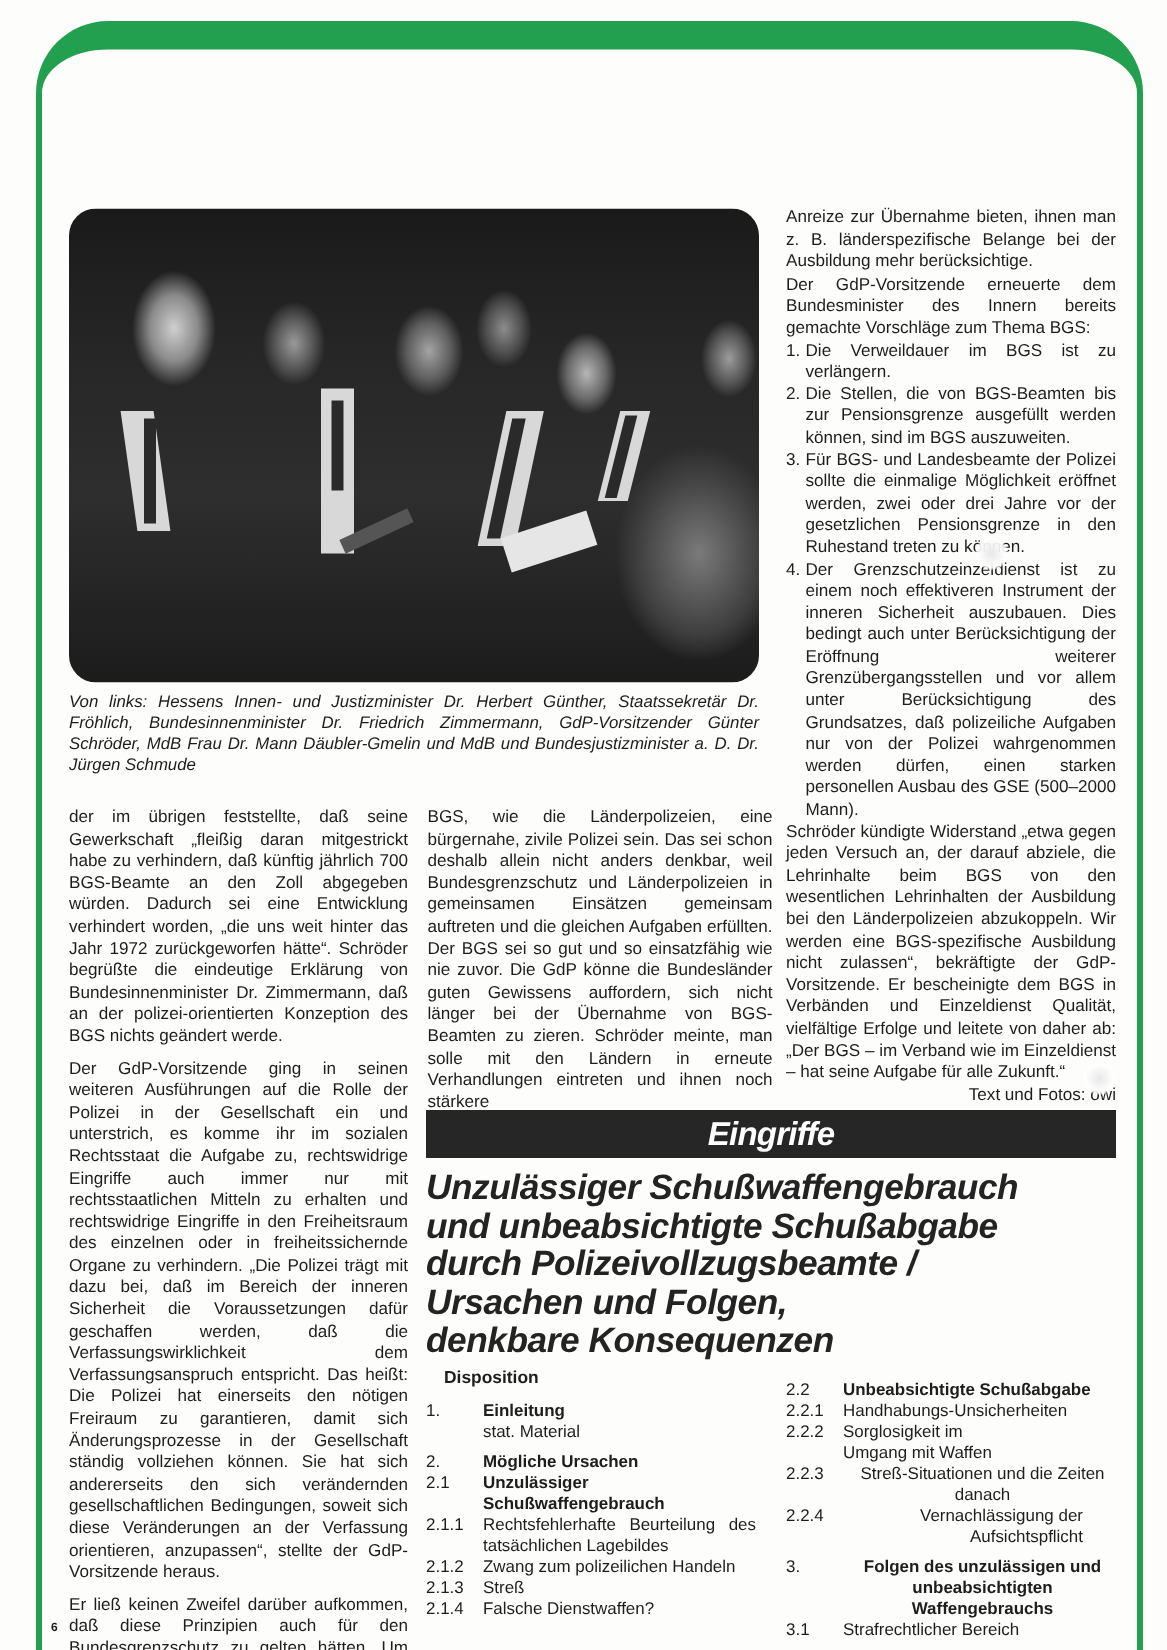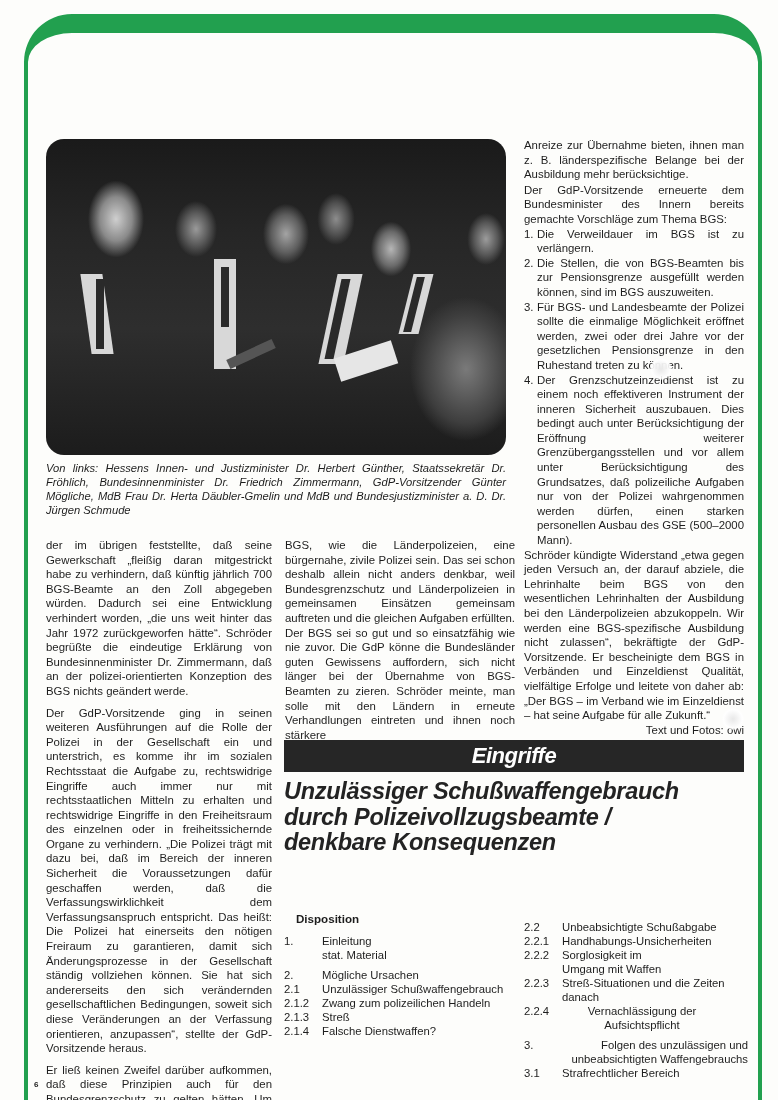--- a/index.html
+++ b/index.html
@@ -56,21 +56,21 @@
   .headline {
     position:absolute; left:284px; top:779px; width:470px;
     font-weight:bold; font-style:italic; font-size:23.5px; line-height:25.5px;
     color:#232323; letter-spacing:-0.3px;
   }
   .disp-title { position:absolute; left:284px; top:912px; font-size:11.6px; font-weight:bold;padding-left:12px; }
   .disp { position:absolute; font-size:11.3px; line-height:14px; }
   .disp .row { display:flex; }
   .disp .num { width:38px; flex:none; }
   .disp .lbl { flex:1; text-align:justify; }
-  .disp .b { font-weight:normal; }
+  .disp .b { font-weight:bold; }
   .disp .gap { margin-top:6px; }
   .disp-left { left:284px; top:934px; width:220px; }
   .disp-right { left:524px; top:920px; width:224px; }
   .speck { position:absolute; width:22px; height:22px; border-radius:50%;
     background:radial-gradient(circle, #e8e8e8 0%, rgba(255,255,255,0.9) 60%, transparent 75%); }
 </style>
 </head>
 <body>
 
 <div class="frame"></div>
@@ -81,21 +81,21 @@
   <div class="shirt" style="left:168px;top:120px;width:22px;height:110px;"></div>
   <div class="tie" style="left:175px;top:128px;width:8px;height:60px;"></div>
   <div class="shirt" style="left:282px;top:135px;width:25px;height:90px;transform:skewX(-12deg);"></div>
   <div class="tie" style="left:287px;top:140px;width:9px;height:80px;transform:skewX(-12deg);"></div>
   <div class="shirt" style="left:360px;top:135px;width:20px;height:60px;transform:skewX(-14deg);"></div>
   <div class="tie" style="left:364px;top:138px;width:8px;height:55px;transform:skewX(-14deg);"></div>
   <div class="shirt" style="left:290px;top:210px;width:60px;height:24px;transform:rotate(-18deg);background:#e6e6e6;"></div>
   <div class="shirt" style="left:180px;top:210px;width:50px;height:10px;transform:rotate(-25deg);background:#555;"></div>
 </div>
 
-<div class="caption">Von links: Hessens Innen- und Justizminister Dr. Herbert Günther, Staatssekretär Dr. Fröhlich, Bundesinnenminister Dr. Friedrich Zimmermann, GdP-Vorsitzender Günter Mögliche, MdB Frau Dr. Herta Däubler-Gmelin und MdB und Bundesjustizminister a. D. Dr. Jürgen Schmude</div>
+<div class="caption">Von links: Hessens Innen- und Justizminister Dr. Herbert Günther, Staatssekretär Dr. Fröhlich, Bundesinnenminister Dr. Friedrich Zimmermann, GdP-Vorsitzender Günter Schröder, MdB Frau Dr. Mann Däubler-Gmelin und MdB und Bundesjustizminister a. D. Dr. Jürgen Schmude</div>
 
 <div class="col1 text">
   <p>der im übrigen feststellte, daß seine Gewerkschaft „fleißig daran mitgestrickt habe zu verhindern, daß künftig jährlich 700 BGS-Beamte an den Zoll abgegeben würden. Dadurch sei eine Entwicklung verhindert worden, „die uns weit hinter das Jahr 1972 zurückgeworfen hätte“. Schröder begrüßte die eindeutige Erklärung von Bundesinnenminister Dr. Zimmermann, daß an der polizei-orientierten Konzeption des BGS nichts geändert werde.</p>
   <p>Der GdP-Vorsitzende ging in seinen weiteren Ausführungen auf die Rolle der Polizei in der Gesellschaft ein und unterstrich, es komme ihr im sozialen Rechtsstaat die Aufgabe zu, rechtswidrige Eingriffe auch immer nur mit rechtsstaatlichen Mitteln zu erhalten und rechtswidrige Eingriffe in den Freiheitsraum des einzelnen oder in freiheitssichernde Organe zu verhindern. „Die Polizei trägt mit dazu bei, daß im Bereich der inneren Sicherheit die Voraussetzungen dafür geschaffen werden, daß die Verfassungswirklichkeit dem Verfassungsanspruch entspricht. Das heißt: Die Polizei hat einerseits den nötigen Freiraum zu garantieren, damit sich Änderungsprozesse in der Gesellschaft ständig vollziehen können. Sie hat sich andererseits den sich verändernden gesellschaftlichen Bedingungen, soweit sich diese Veränderungen an der Verfassung orientieren, anzupassen“, stellte der GdP-Vorsitzende heraus.</p>
   <p>Er ließ keinen Zweifel darüber aufkommen, daß diese Prinzipien auch für den Bundesgrenzschutz zu gelten hätten. Um seinen Auftrag erfüllen zu können, müsse der</p>
 </div>
 <div class="page-num">6</div>
 
 <div class="col2 text">
   <p>BGS, wie die Länderpolizeien, eine bürgernahe, zivile Polizei sein. Das sei schon deshalb allein nicht anders denkbar, weil Bundesgrenzschutz und Länderpolizeien in gemeinsamen Einsätzen gemeinsam auftreten und die gleichen Aufgaben erfüllten. Der BGS sei so gut und so einsatzfähig wie nie zuvor. Die GdP könne die Bundesländer guten Gewissens auffordern, sich nicht länger bei der Übernahme von BGS-Beamten zu zieren. Schröder meinte, man solle mit den Ländern in erneute Verhandlungen eintreten und ihnen noch stärkere</p>
@@ -122,21 +122,23 @@
         <span class="t">Der Grenzschutzeinzeldienst ist zu einem noch effektiveren Instrument der inneren Sicherheit auszubauen. Dies bedingt auch unter Berücksichtigung der Eröffnung weiterer Grenzübergangsstellen und vor allem unter Berücksichtigung des Grundsatzes, daß polizeiliche Aufgaben nur von der Polizei wahrgenommen werden dürfen, einen starken personellen Ausbau des GSE (500–2000 Mann).</span>
       </li>
   </ol>
   <p style="margin:0">Schröder kündigte Widerstand „etwa gegen jeden Versuch an, der darauf abziele, die Lehrinhalte beim BGS von den wesentlichen Lehrinhalten der Ausbildung bei den Länderpolizeien abzukoppeln. Wir werden eine BGS-spezifische Ausbildung nicht zulassen“, bekräftigte der GdP-Vorsitzende. Er bescheinigte dem BGS in Verbänden und Einzeldienst Qualität, vielfältige Erfolge und leitete von daher ab: „Der BGS – im Verband wie im Einzeldienst – hat seine Aufgabe für alle Zukunft.“</p>
   <p class="credit">Text und Fotos: owi</p>
 </div>
 
 <div class="aktuelles">Eingriffe</div>
 <div class="headline">
   <div>Unzulässiger Schußwaffengebrauch</div>
+  <div>und unbeabsichtigte Schußabgabe</div>
   <div>durch Polizeivollzugsbeamte /</div>
+  <div>Ursachen und Folgen,</div>
   <div>denkbare Konsequenzen</div>
 </div>
 
 <div class="disp-title">Disposition</div>
 
 <div class="disp disp-left">
   <div class="row">
       <span class="num">1.</span>
       <span class="lbl b">Einleitung</span>
     </div>
@@ -146,20 +148,24 @@
     </div>
   <div class="row gap">
       <span class="num">2.</span>
       <span class="lbl b">Mögliche Ursachen</span>
     </div>
   <div class="row">
       <span class="num">2.1</span>
       <span class="lbl b" style="text-align:left">Unzulässiger Schußwaffengebrauch</span>
     </div>
   <div class="row">
+      <span class="num">2.1.1</span>
+      <span class="lbl">Rechtsfehlerhafte Beurteilung des tatsächlichen Lagebildes</span>
+    </div>
+  <div class="row">
       <span class="num">2.1.2</span>
       <span class="lbl">Zwang zum polizeilichen Handeln</span>
     </div>
   <div class="row">
       <span class="num">2.1.3</span>
       <span class="lbl">Streß</span>
     </div>
   <div class="row">
       <span class="num">2.1.4</span>
       <span class="lbl">Falsche Dienstwaffen?</span>
@@ -174,29 +180,29 @@
   <div class="row">
       <span class="num">2.2.1</span>
       <span class="lbl">Handhabungs-Unsicherheiten</span>
     </div>
   <div class="row">
       <span class="num">2.2.2</span>
       <span class="lbl" style="text-align:left;max-width:120px">Sorglosigkeit im Umgang mit Waffen</span>
     </div>
   <div class="row">
       <span class="num">2.2.3</span>
-      <span class="lbl" style="text-align:left">Streß-Situationen und die Zeiten danach</span>
+      <span class="lbl" style="text-align:center">Streß-Situationen und die Zeiten danach</span>
     </div>
   <div class="row">
       <span class="num">2.2.4</span>
-      <span class="lbl" style="text-align:center;max-width:160px">Vernachlässigung der Aufsichtspflicht</span>
+      <span class="lbl" style="text-align:right;max-width:160px">Vernachlässigung der Aufsichtspflicht</span>
     </div>
   <div class="row gap">
       <span class="num">3.</span>
-      <span class="lbl b" style="text-align:right">Folgen des unzulässigen und unbeabsichtigten Waffengebrauchs</span>
+      <span class="lbl b" style="text-align:center">Folgen des unzulässigen und unbeabsichtigten Waffengebrauchs</span>
     </div>
   <div class="row">
       <span class="num">3.1</span>
       <span class="lbl">Strafrechtlicher Bereich</span>
     </div>
 </div>
 
 <div class="speck" style="left:650px;top:358px;"></div>
 <div class="speck" style="left:722px;top:708px;"></div>
 

